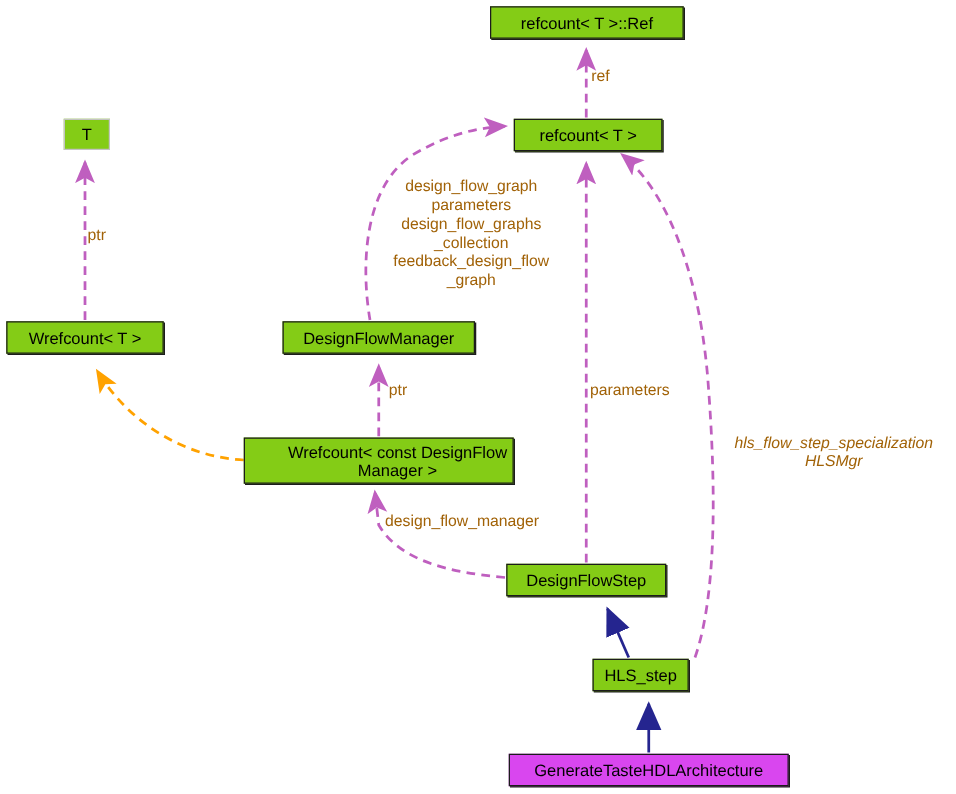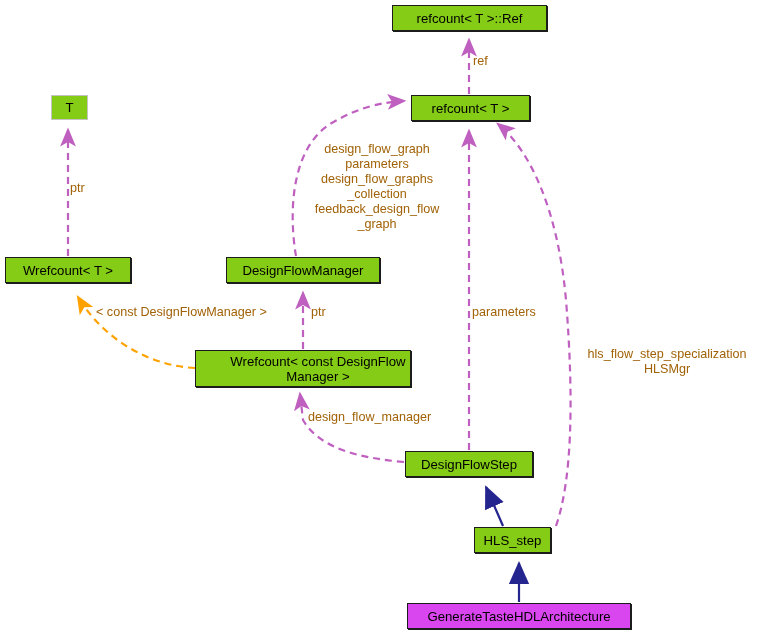--- a/index.html
+++ b/index.html
@@ -167,24 +167,23 @@
 
   <div class="edge-label left-align" style="left:70px; top:181px;">ptr</div>
 
   <div class="edge-label" style="left:302px; top:142px; width:150px;">design_flow_graph
 parameters
 design_flow_graphs
 _collection
 feedback_design_flow
 _graph</div>
 
-  <div class="edge-label left-align" style="left:96px; top:305px;">&lt; const DesignFlowManager &gt;</div>
 
   <div class="edge-label left-align" style="left:311px; top:305px;">ptr</div>
 
   <div class="edge-label left-align" style="left:472px; top:305px;">parameters</div>
 
-  <div class="edge-label" style="left:572px; top:347px; width:190px;">hls_flow_step_specialization
+  <div class="edge-label" style="left:572px; top:347px; width:190px;font-style:italic;">hls_flow_step_specialization
 HLSMgr</div>
 
   <div class="edge-label left-align" style="left:308px; top:410px;">design_flow_manager</div>
 
 </div>
 
 </body></html>

